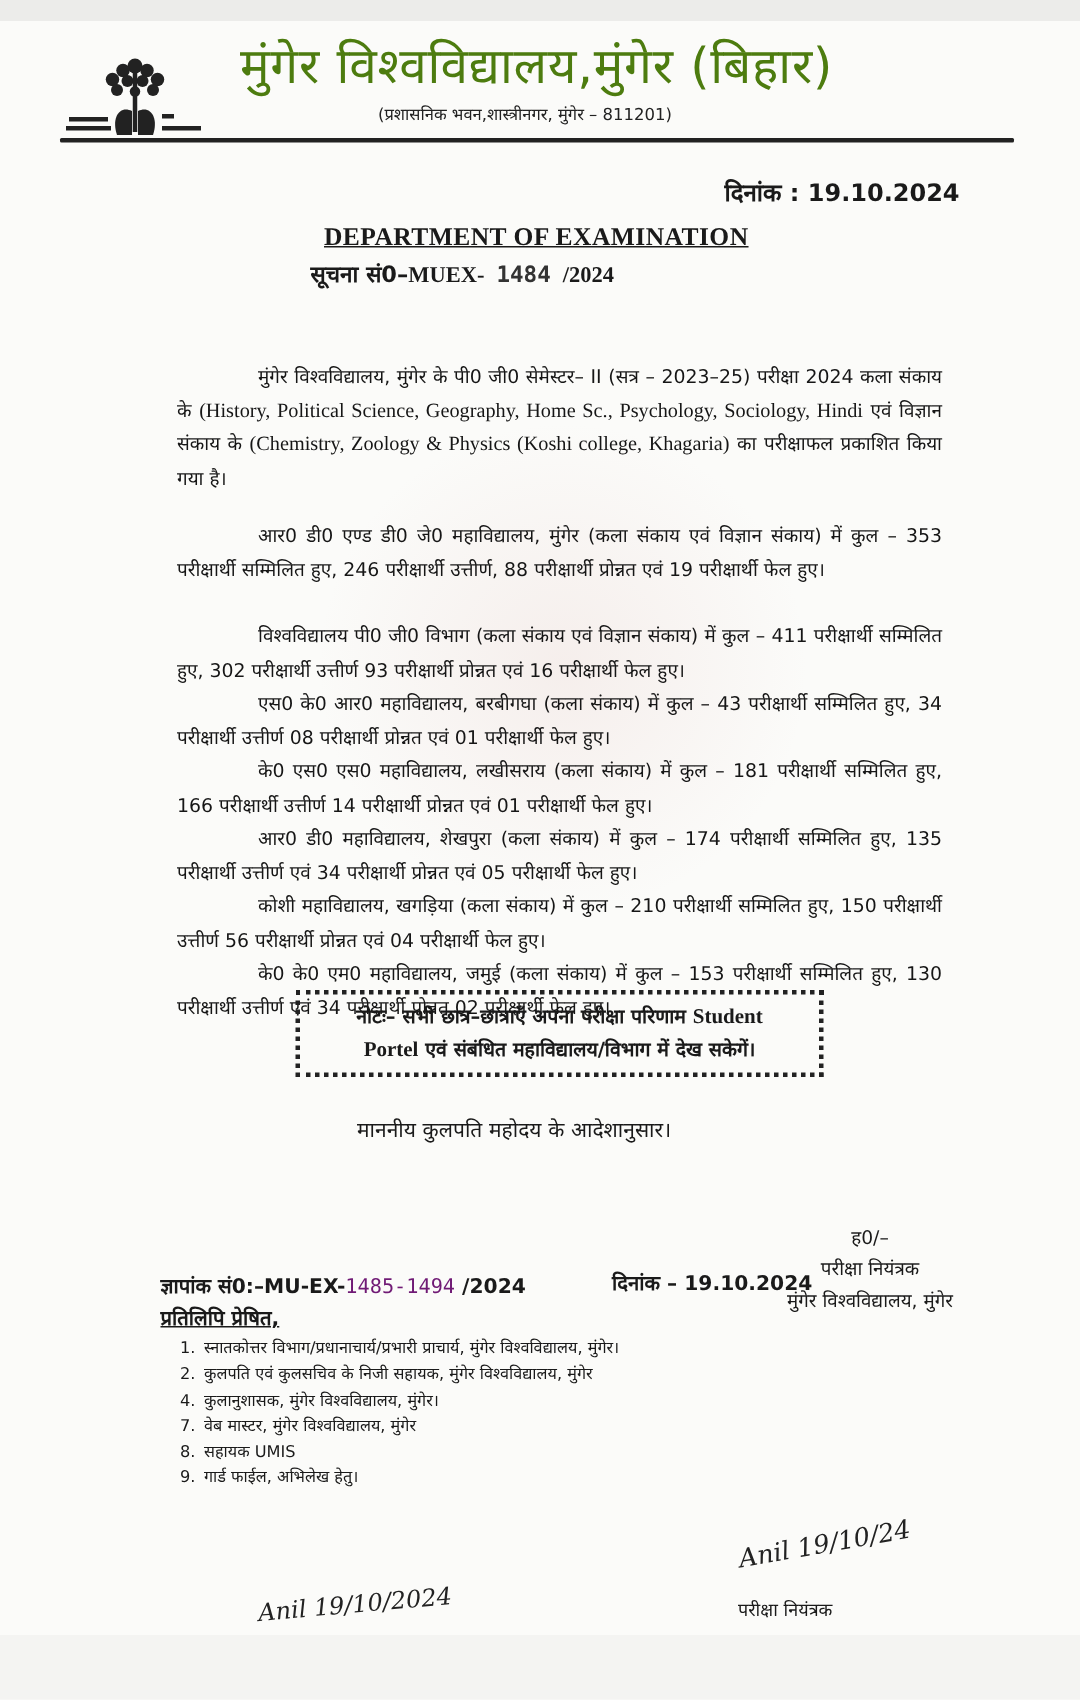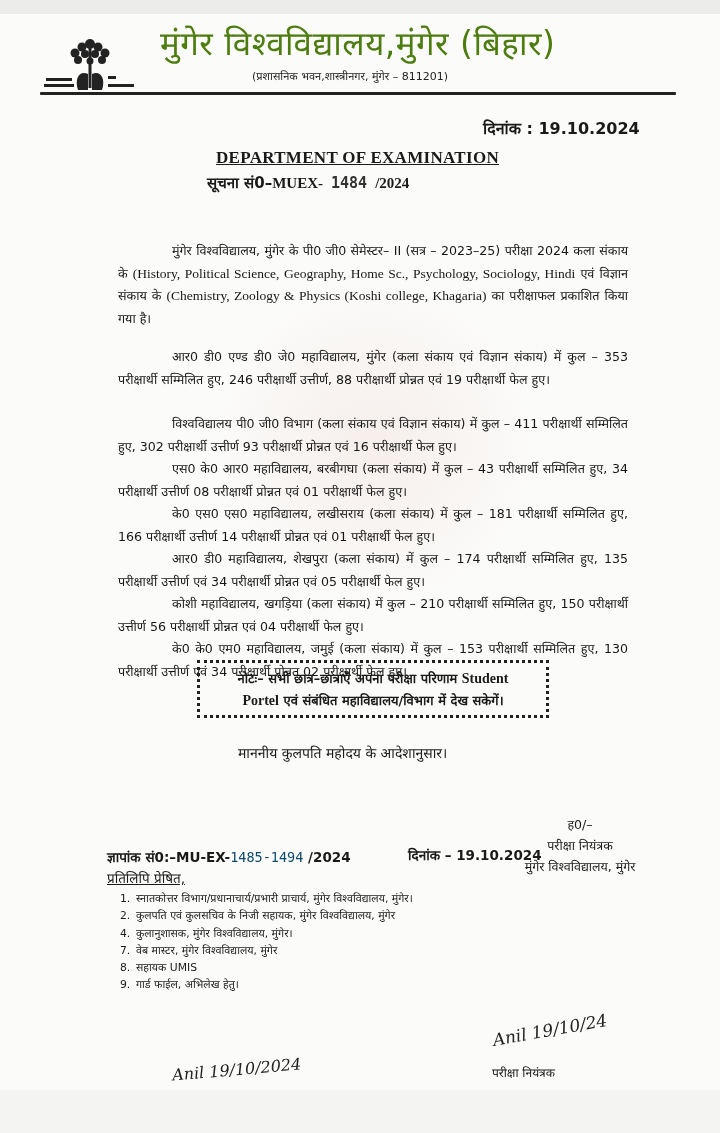--- a/index.html
+++ b/index.html
@@ -19,23 +19,23 @@
   .notice-no .serif{font-family:"Liberation Serif",serif;}
   .para{position:absolute;left:118px;width:510px;font-size:12.6px;line-height:22.5px;text-align:justify;color:#161616;margin-top:28px;}
   .para .indent{display:inline-block;width:54px;}
   .para .en{font-family:"Liberation Serif","DejaVu Serif",serif;font-size:13.5px;}
   .note-box{position:absolute;left:197px;top:660px;width:352px;height:58px;border:3px dotted #222;
             font-size:13px;line-height:22px;text-align:center;padding-top:5px;box-sizing:border-box;font-weight:700;}
   .note-box .en{font-family:"Liberation Serif",serif;font-size:14px;}
   .order{position:absolute;left:238px;top:743px;font-size:14px;}
   .sig-block{position:absolute;left:480px;top:777px;font-size:12.5px;line-height:21px;text-align:center;width:200px;margin-top:37px;}
   .memo{position:absolute;left:107px;top:848px;font-size:13.5px;font-weight:700;}
-  .memo .hand{font-family:"DejaVu Sans Mono",monospace;font-weight:400;color:#0c4a6e;}
+  .memo .hand{font-family:"DejaVu Sans Mono",monospace;font-weight:400;color:#701a75;}
   .memo-date{position:absolute;left:408px;top:846px;font-size:13.5px;font-weight:700;}
-  .copy-title{position:absolute;left:107px;top:869px;font-size:13.5px;font-weight:400;text-decoration:underline;}
+  .copy-title{position:absolute;left:107px;top:869px;font-size:13.5px;font-weight:700;text-decoration:underline;}
   .copy-list{position:absolute;left:120px;top:890px;margin:0;padding:0;list-style:none;font-size:10.8px;line-height:17.3px;}
   .copy-list li span.n{display:inline-block;width:16px;}
   .signature-left{position:absolute;left:172px;top:1060px;font-family:"DejaVu Serif",serif;font-style:italic;font-size:16px;color:#222;transform:rotate(-5deg);}
   .signature-right{position:absolute;left:492px;top:1020px;font-family:"DejaVu Serif",serif;font-style:italic;font-size:17px;color:#222;transform:rotate(-10deg);}
   .sig-title-bottom{position:absolute;left:492px;top:1064px;font-size:12px;}
   .scanner{position:absolute;left:480px;top:1136px;width:240px;height:30px;display:flex;align-items:center;}
   .scanner .o-icon{width:16px;height:16px;border-radius:50%;border:4px solid #2e9b45;box-sizing:border-box;margin-right:16px;position:relative;}
   .scanner .o-icon:after{content:"";position:absolute;right:-9px;top:1px;width:6px;height:7px;
      background:repeating-linear-gradient(90deg,#2e9b45 0 1px,transparent 1px 2px);}
   .scanner span{font-size:13px;color:#333;white-space:nowrap;}

